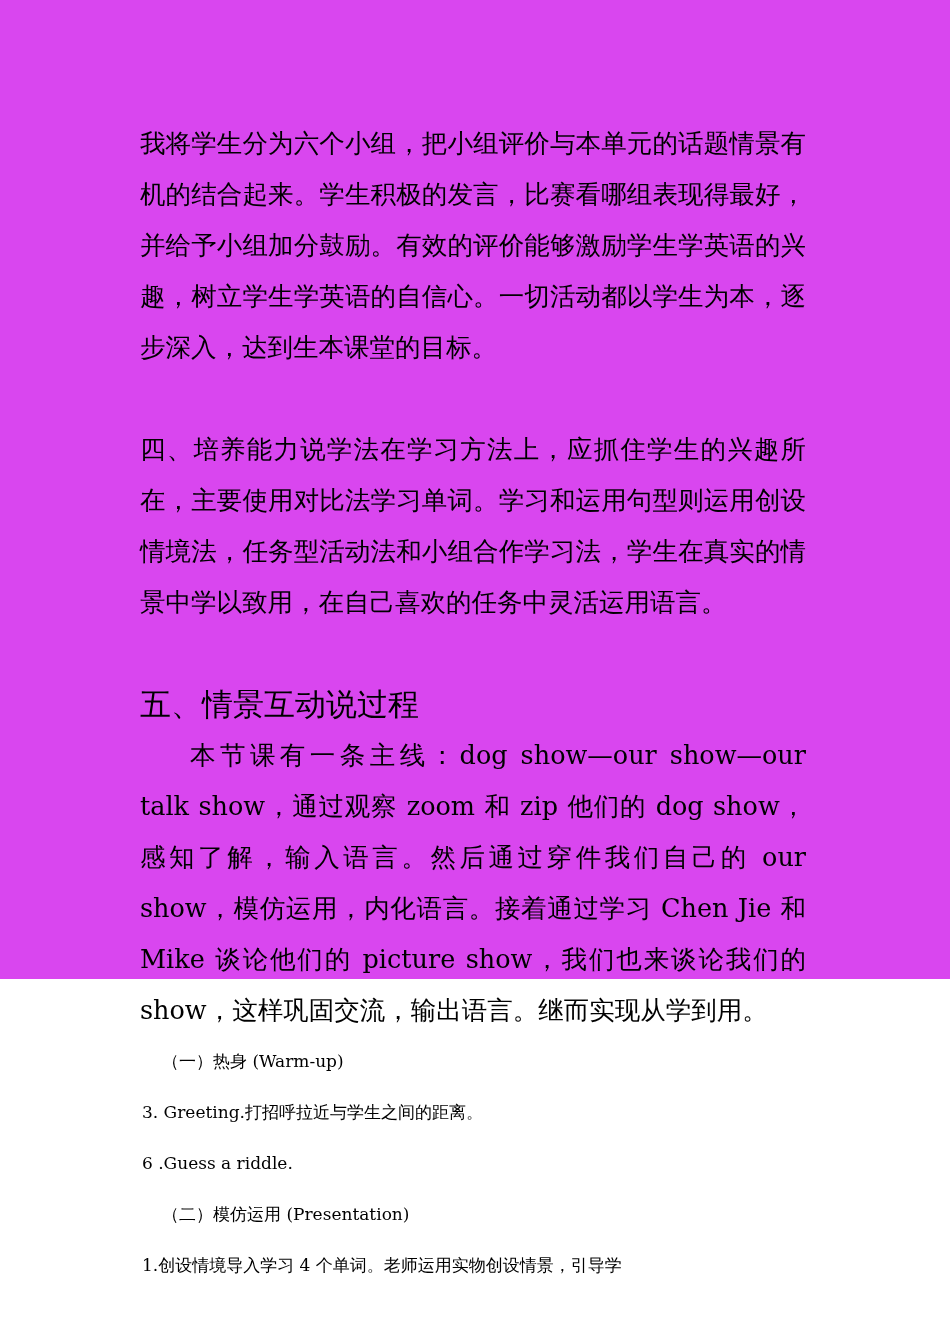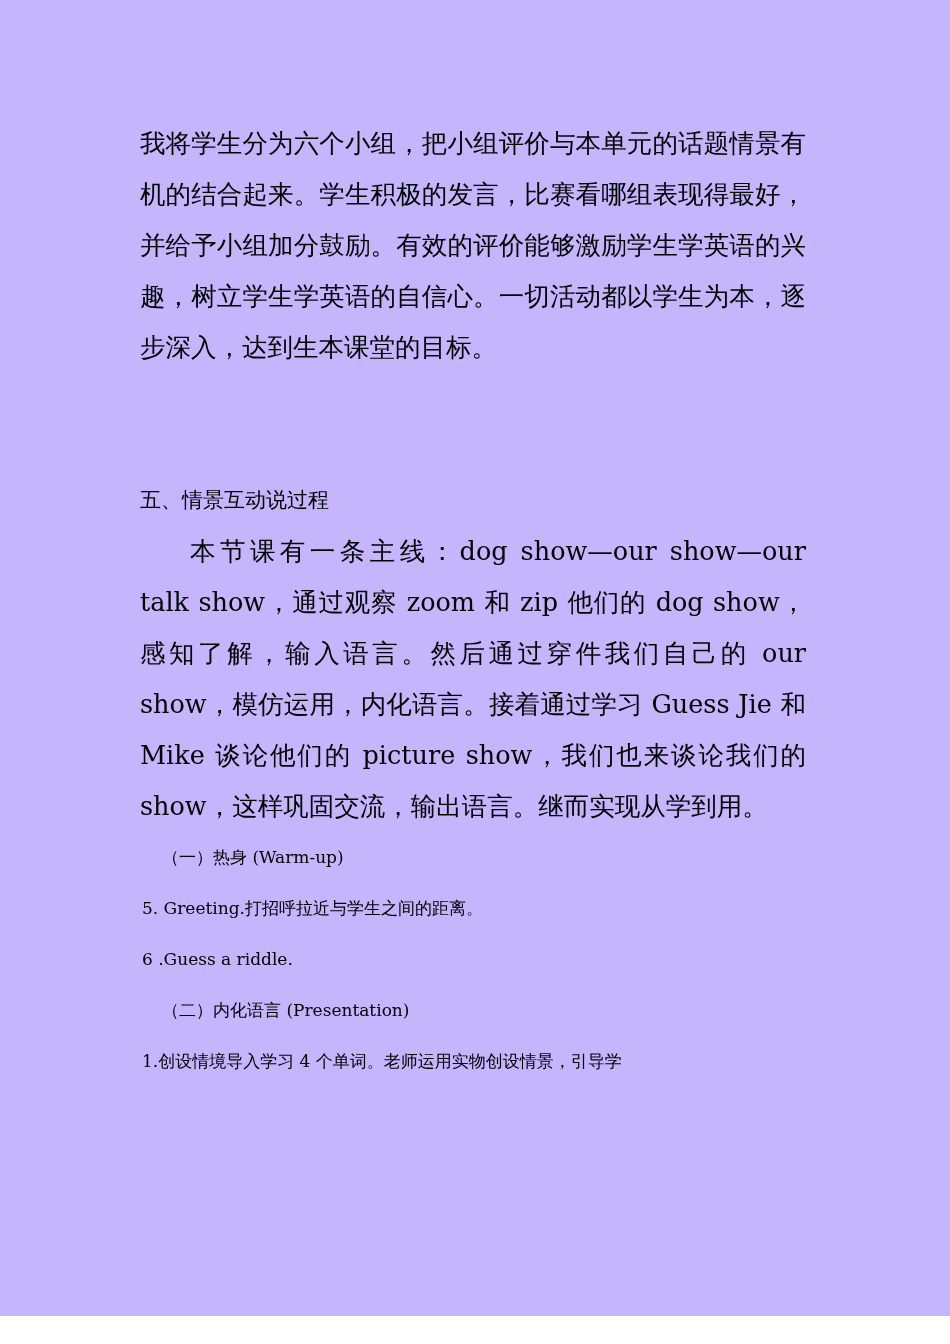--- a/index.html
+++ b/index.html
@@ -13,22 +13,22 @@
     height: 1344px;
     overflow: hidden;
     font-family: "DejaVu Serif", "Liberation Serif", serif;
     color: #000000;
     -webkit-font-smoothing: antialiased;
   }
 
   .page {
     position: relative;
     width: 950px;
-    height: 1316px;
-    background: #c4b5fd;
+    height: 979px;
+    background: #d946ef;
     box-sizing: border-box;
     padding: 118px 60px 0 140px;
   }
 
   .doc-body {
     width: 666px;
   }
 
   
   .para {
@@ -46,21 +46,21 @@
   .para.indent2 {
     text-indent: 50px;
   }
 
   
   .gap-line {
     height: 51px;
   }
 
   .heading {
-    font-size: 21px;
+    font-size: 31px;
     line-height: 51px;
     margin: 0;
     text-align: left;
     white-space: nowrap;
   }
 
   .listline {
     font-size: 17px;
     line-height: 51px;
     margin: 0;
@@ -79,31 +79,32 @@
 </head>
 <body>
 
 <div class="page">
   <div class="doc-body">
 
     <p class="para">我将学生分为六个小组，把小组评价与本单元的话题情景有机的结合起来。学生积极的发言，比赛看哪组表现得最好，并给予小组加分鼓励。有效的评价能够激励学生学英语的兴趣，树立学生学英语的自信心。一切活动都以学生为本，逐步深入，达到生本课堂的目标。</p>
 
     <div class="gap-line"></div>
 
+    <p class="para">四、培养能力说学法在学习方法上，应抓住学生的兴趣所在，主要使用对比法学习单词。学习和运用句型则运用创设情境法，任务型活动法和小组合作学习法，学生在真实的情景中学以致用，在自己喜欢的任务中灵活运用语言。</p>
 
     <div class="gap-line"></div>
 
     <p class="heading">五、情景互动说过程</p>
 
-    <p class="para indent2">本节课有一条主线：dog show—our show—our talk show，通过观察 zoom 和 zip 他们的 dog show，感知了解，输入语言。然后通过穿件我们自己的 our show，模仿运用，内化语言。接着通过学习 Guess Jie 和 Mike 谈论他们的 picture show，我们也来谈论我们的 show，这样巩固交流，输出语言。继而实现从学到用。</p>
+    <p class="para indent2">本节课有一条主线：dog show—our show—our talk show，通过观察 zoom 和 zip 他们的 dog show，感知了解，输入语言。然后通过穿件我们自己的 our show，模仿运用，内化语言。接着通过学习 Chen Jie 和 Mike 谈论他们的 picture show，我们也来谈论我们的 show，这样巩固交流，输出语言。继而实现从学到用。</p>
 
     <p class="listline sub-indent">（一）热身 (Warm-up)</p>
 
-    <p class="listline num-indent">5. Greeting.打招呼拉近与学生之间的距离。</p>
+    <p class="listline num-indent">3. Greeting.打招呼拉近与学生之间的距离。</p>
 
     <p class="listline num-indent">6 .Guess a riddle.</p>
 
-    <p class="listline sub-indent">（二）内化语言 (Presentation)</p>
+    <p class="listline sub-indent">（二）模仿运用 (Presentation)</p>
 
     <p class="listline num-indent">1.创设情境导入学习 4 个单词。老师运用实物创设情景，引导学</p>
 
   </div>
 </div>
 
 </body></html>

